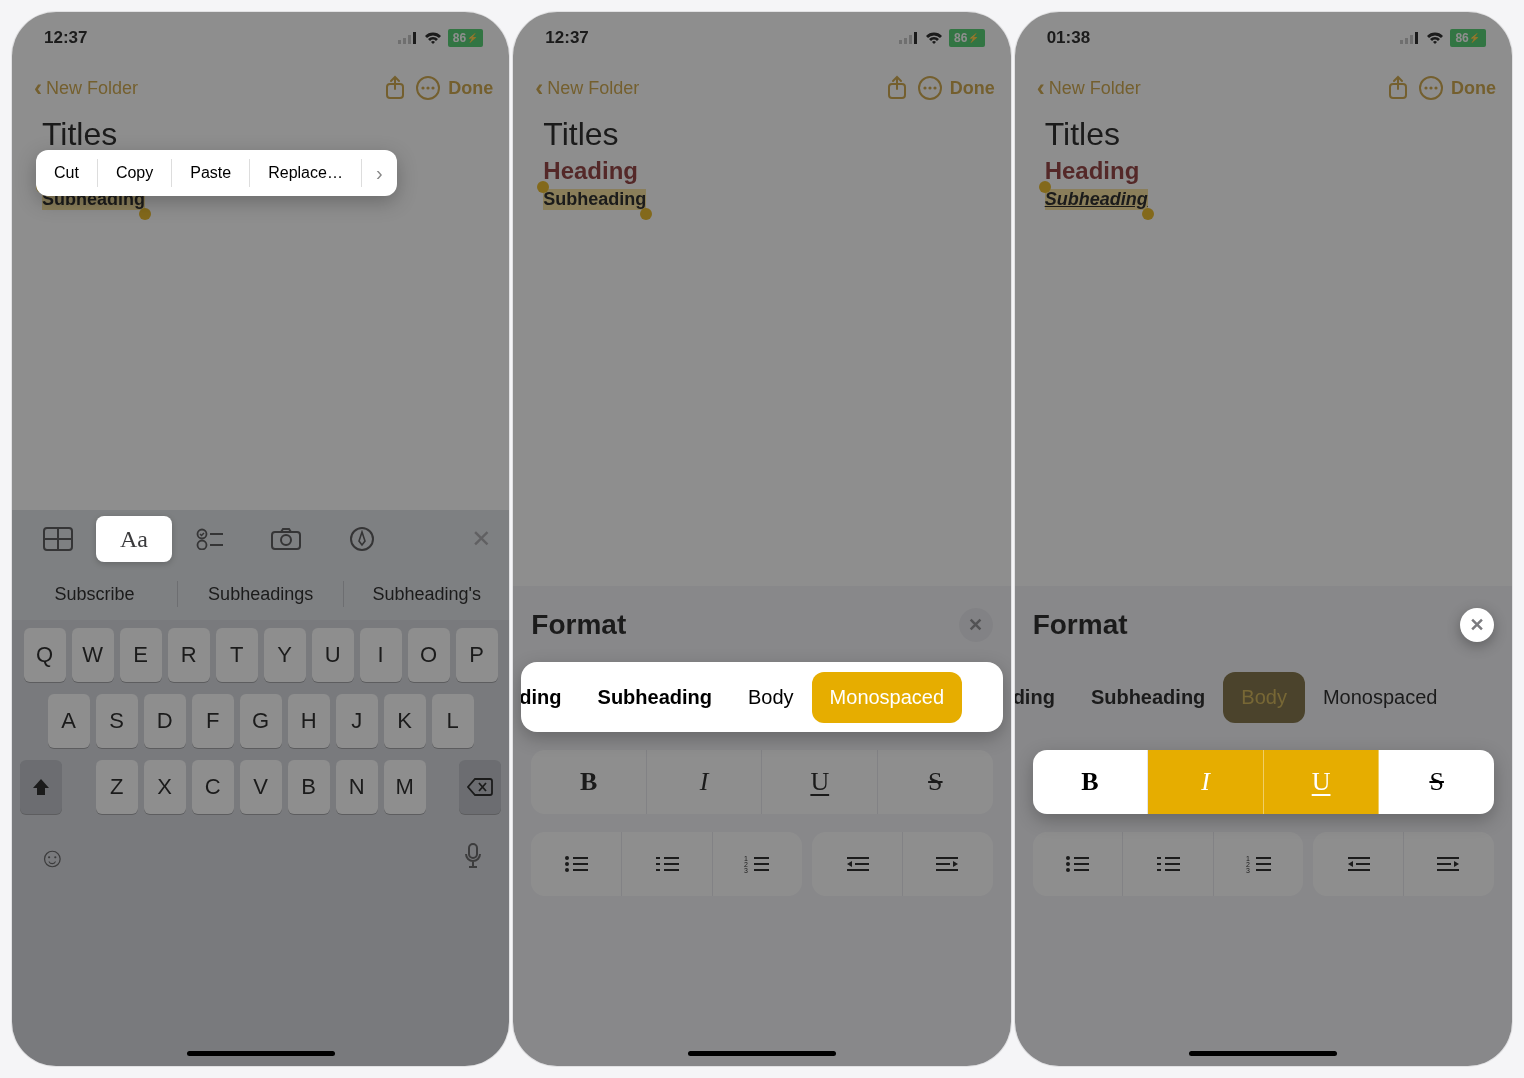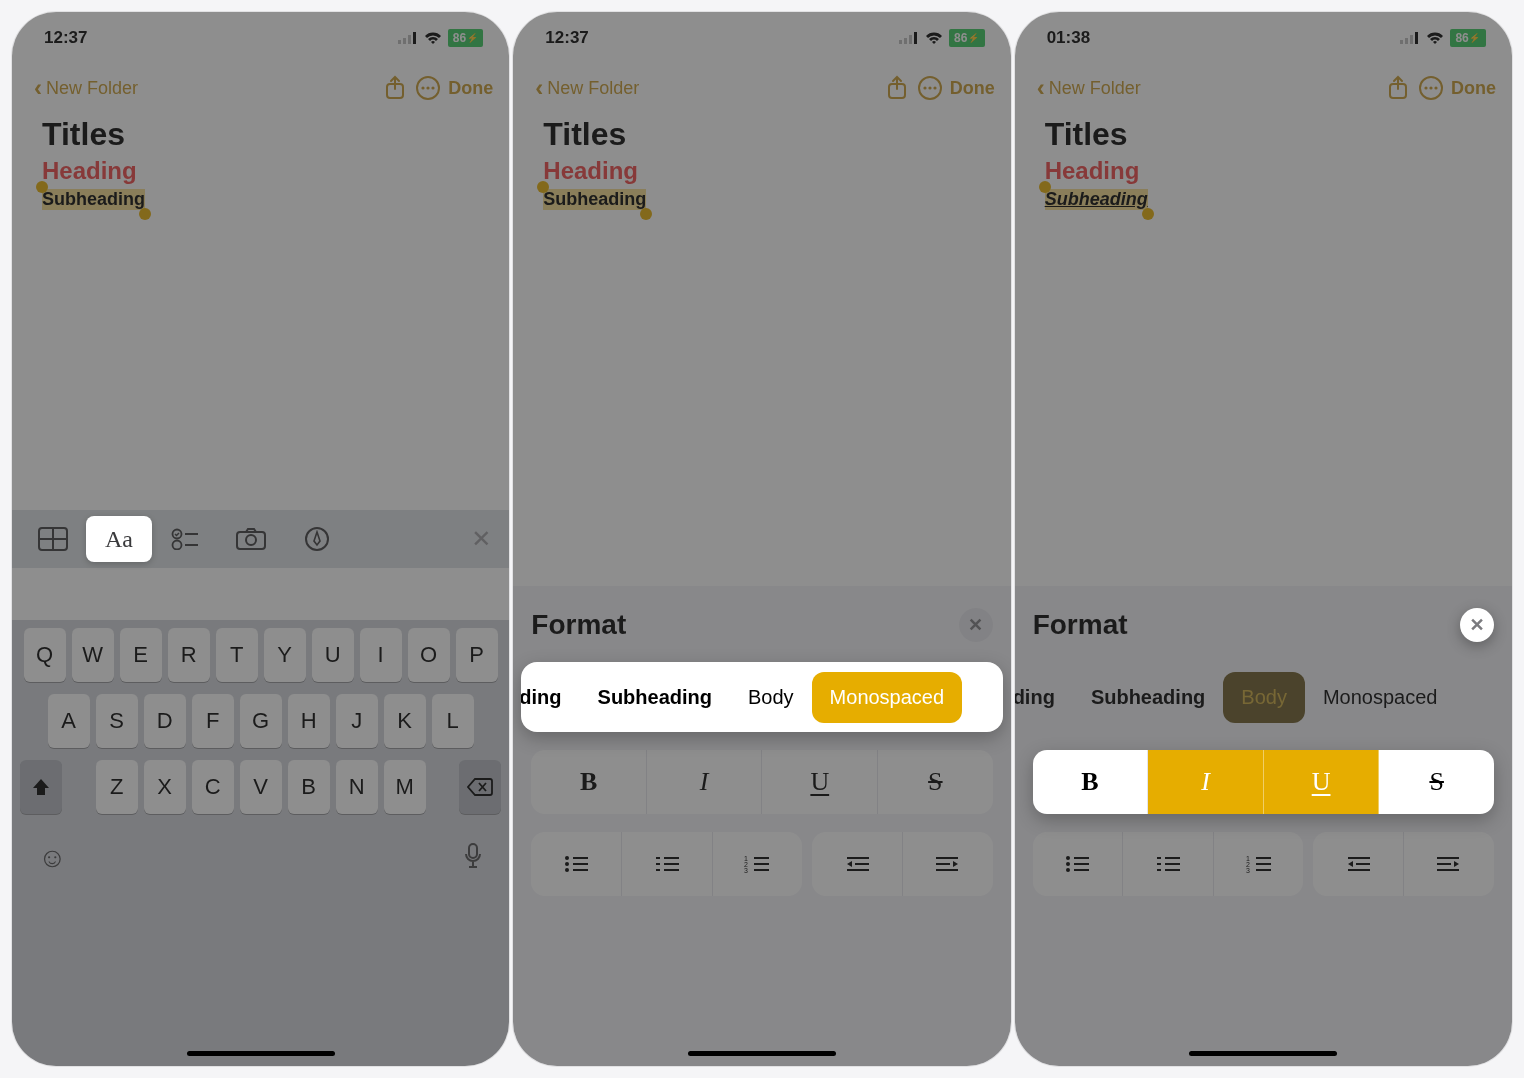--- a/index.html
+++ b/index.html
@@ -69,22 +69,22 @@
   }
   .nav-left { display:flex; align-items:center; gap:4px; font-size:18px; }
   .nav-right { display:flex; align-items:center; gap:7px; }
   .nav-right .done { font-weight:600; font-size:18px; }
   .icon-btn { width:26px; height:26px; display:flex; align-items:center; justify-content:center; }
 
   
   .note {
     padding: 4px 24px;
   }
-  .title-text { font-size:32px; font-weight:700; color:#000; margin-bottom:4px;}
-  .heading-text { font-size:24px; font-weight:700; color:#ef4444; margin-bottom:4px;}
+  .title-text { font-size:32px; font-weight:400; color:#000; margin-bottom:4px;}
+  .heading-text { font-size:24px; font-weight:700; color:#7f1d1d; margin-bottom:4px;}
   .sub-text { font-size:18px; font-weight:600; color:#000; display:inline-block; }
 
   .select-wrap { position:relative; display:inline-block; }
   .hilite { background: #f5dc8c; }
   .select-wrap .dot {
     width:12px; height:12px; border-radius:50%;
     background:#e6ad00; position:absolute;
   }
   .dot.tl { top:-8px; left:-6px; }
   .dot.br { bottom:-10px; right:-6px; }
@@ -120,21 +120,21 @@
     position:absolute;
     bottom: 498px;
     left:0; right:0;
     height:58px;
     background:#dcdfe4;
     display:flex;
     align-items:center;
     padding: 0 8px;
   }
   .ntb-cell {
-    width: 66px; height:46px;
+    width: 76px; height:46px;
     display:flex; align-items:center; justify-content:center;
     border-radius:8px;
     color:#3a3a3c;
   }
   .ntb-cell.highlighted { background:#fff; position:relative; z-index:20; box-shadow:0 2px 6px rgba(0,0,0,.2); }
   .ntb-close { margin-left:auto; color:#9a9a9e; font-size:24px; padding-right:10px;}
 
   
   .predict {
     position:absolute;
@@ -355,20 +355,31 @@
   <div class="note">
     <div class="title-text">Titles</div>
     <div class="heading-text">Heading</div>
     <span class="select-wrap">
       <span class="dot tl"></span>
       <span class="sub-text hilite">Subheading</span>
       <span class="dot br"></span>
     </span>
   </div>
 
+  <div class="editmenu float">
+    <span class="mitem">Cut</span>
+    <span class="msep"></span>
+    <span class="mitem">Copy</span>
+    <span class="msep"></span>
+    <span class="mitem">Paste</span>
+    <span class="msep"></span>
+    <span class="mitem">Replace…</span>
+    <span class="msep"></span>
+    <span class="marrow">›</span>
+  </div>
 
   <div class="notes-toolbar">
     <div class="ntb-cell">
       <svg width="30" height="24">
           <rect x="1" y="1" width="28" height="22" rx="3" fill="none" stroke="#3a3a3c" stroke-width="2"></rect>
           <line x1="15" y1="1" x2="15" y2="23" stroke="#3a3a3c" stroke-width="2"></line>
           <line x1="1" y1="12" x2="29" y2="12" stroke="#3a3a3c" stroke-width="2"></line>
         </svg>
     </div>
     <div class="ntb-cell highlighted float">
@@ -392,20 +403,27 @@
     </div>
     <div class="ntb-cell">
       <svg width="26" height="26">
           <circle cx="13" cy="13" r="11" fill="none" stroke="#3a3a3c" stroke-width="2"></circle>
           <path d="M13 6 L16 15 L13 19 L10 15 Z" fill="none" stroke="#3a3a3c" stroke-width="1.6"></path>
         </svg>
     </div>
     <span class="ntb-close">✕</span>
   </div>
 
+  <div class="predict">
+    <span class="pitem">Subscribe</span>
+    <span class="psep"></span>
+    <span class="pitem">Subheadings</span>
+    <span class="psep"></span>
+    <span class="pitem">Subheading's</span>
+  </div>
 
   <div class="kbd">
     <div class="krow">
         <div class="key">Q</div>
         <div class="key">W</div>
         <div class="key">E</div>
         <div class="key">R</div>
         <div class="key">T</div>
         <div class="key">Y</div>
         <div class="key">U</div>

